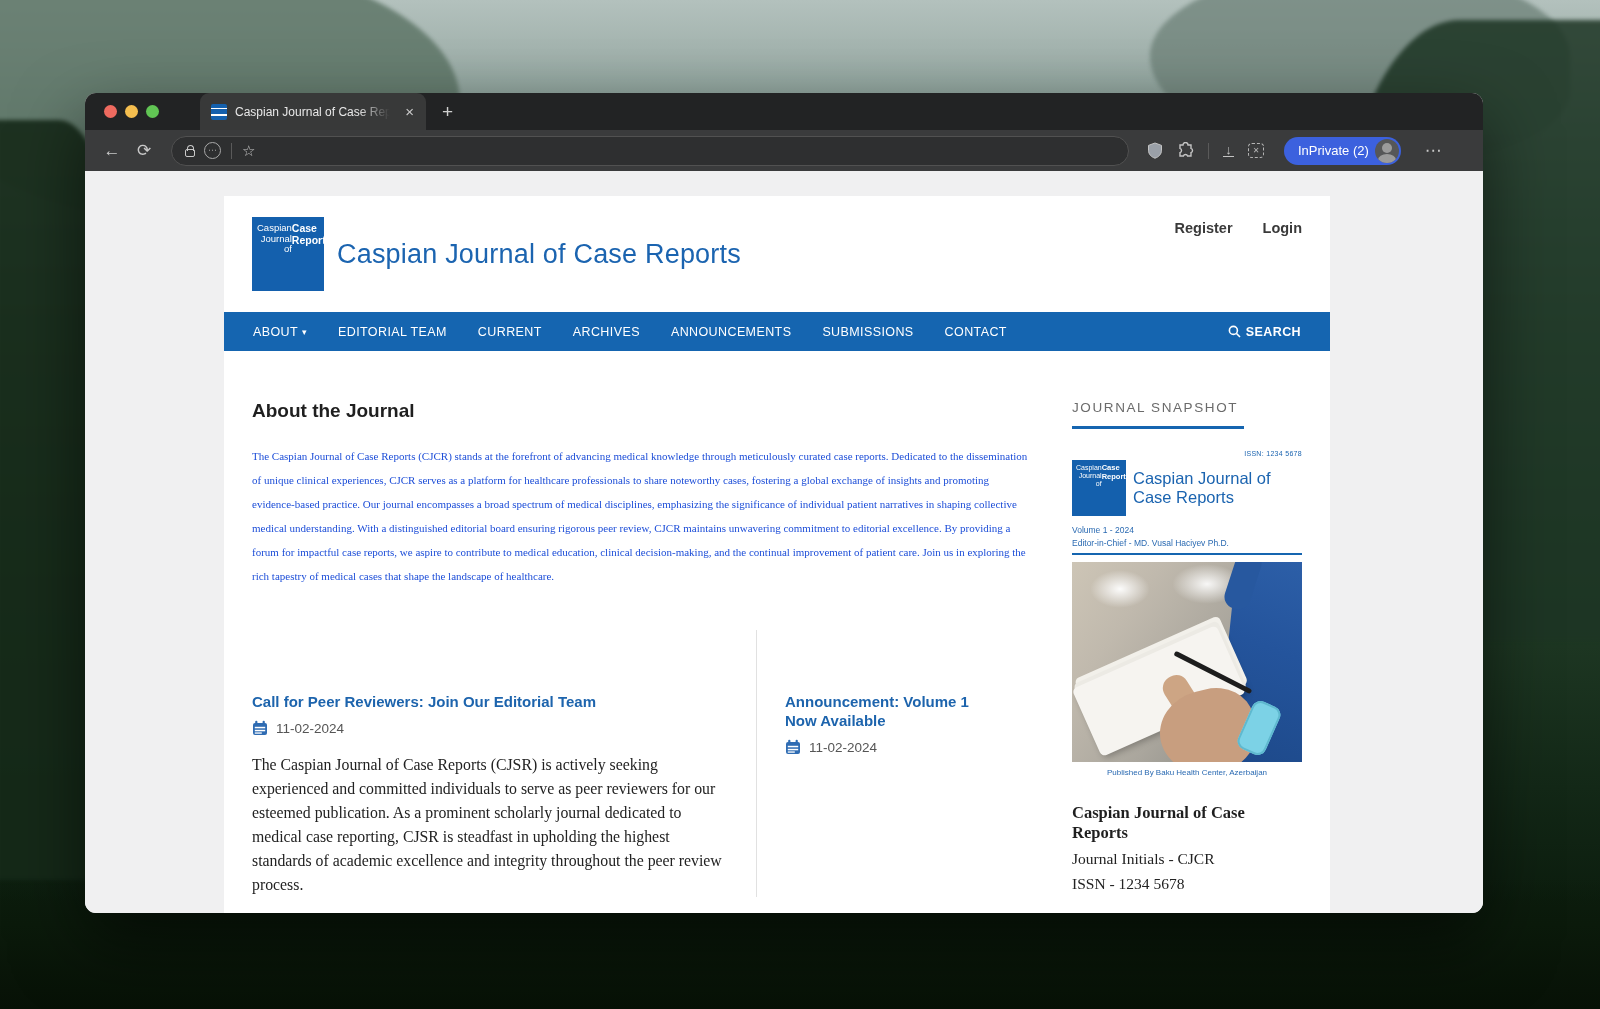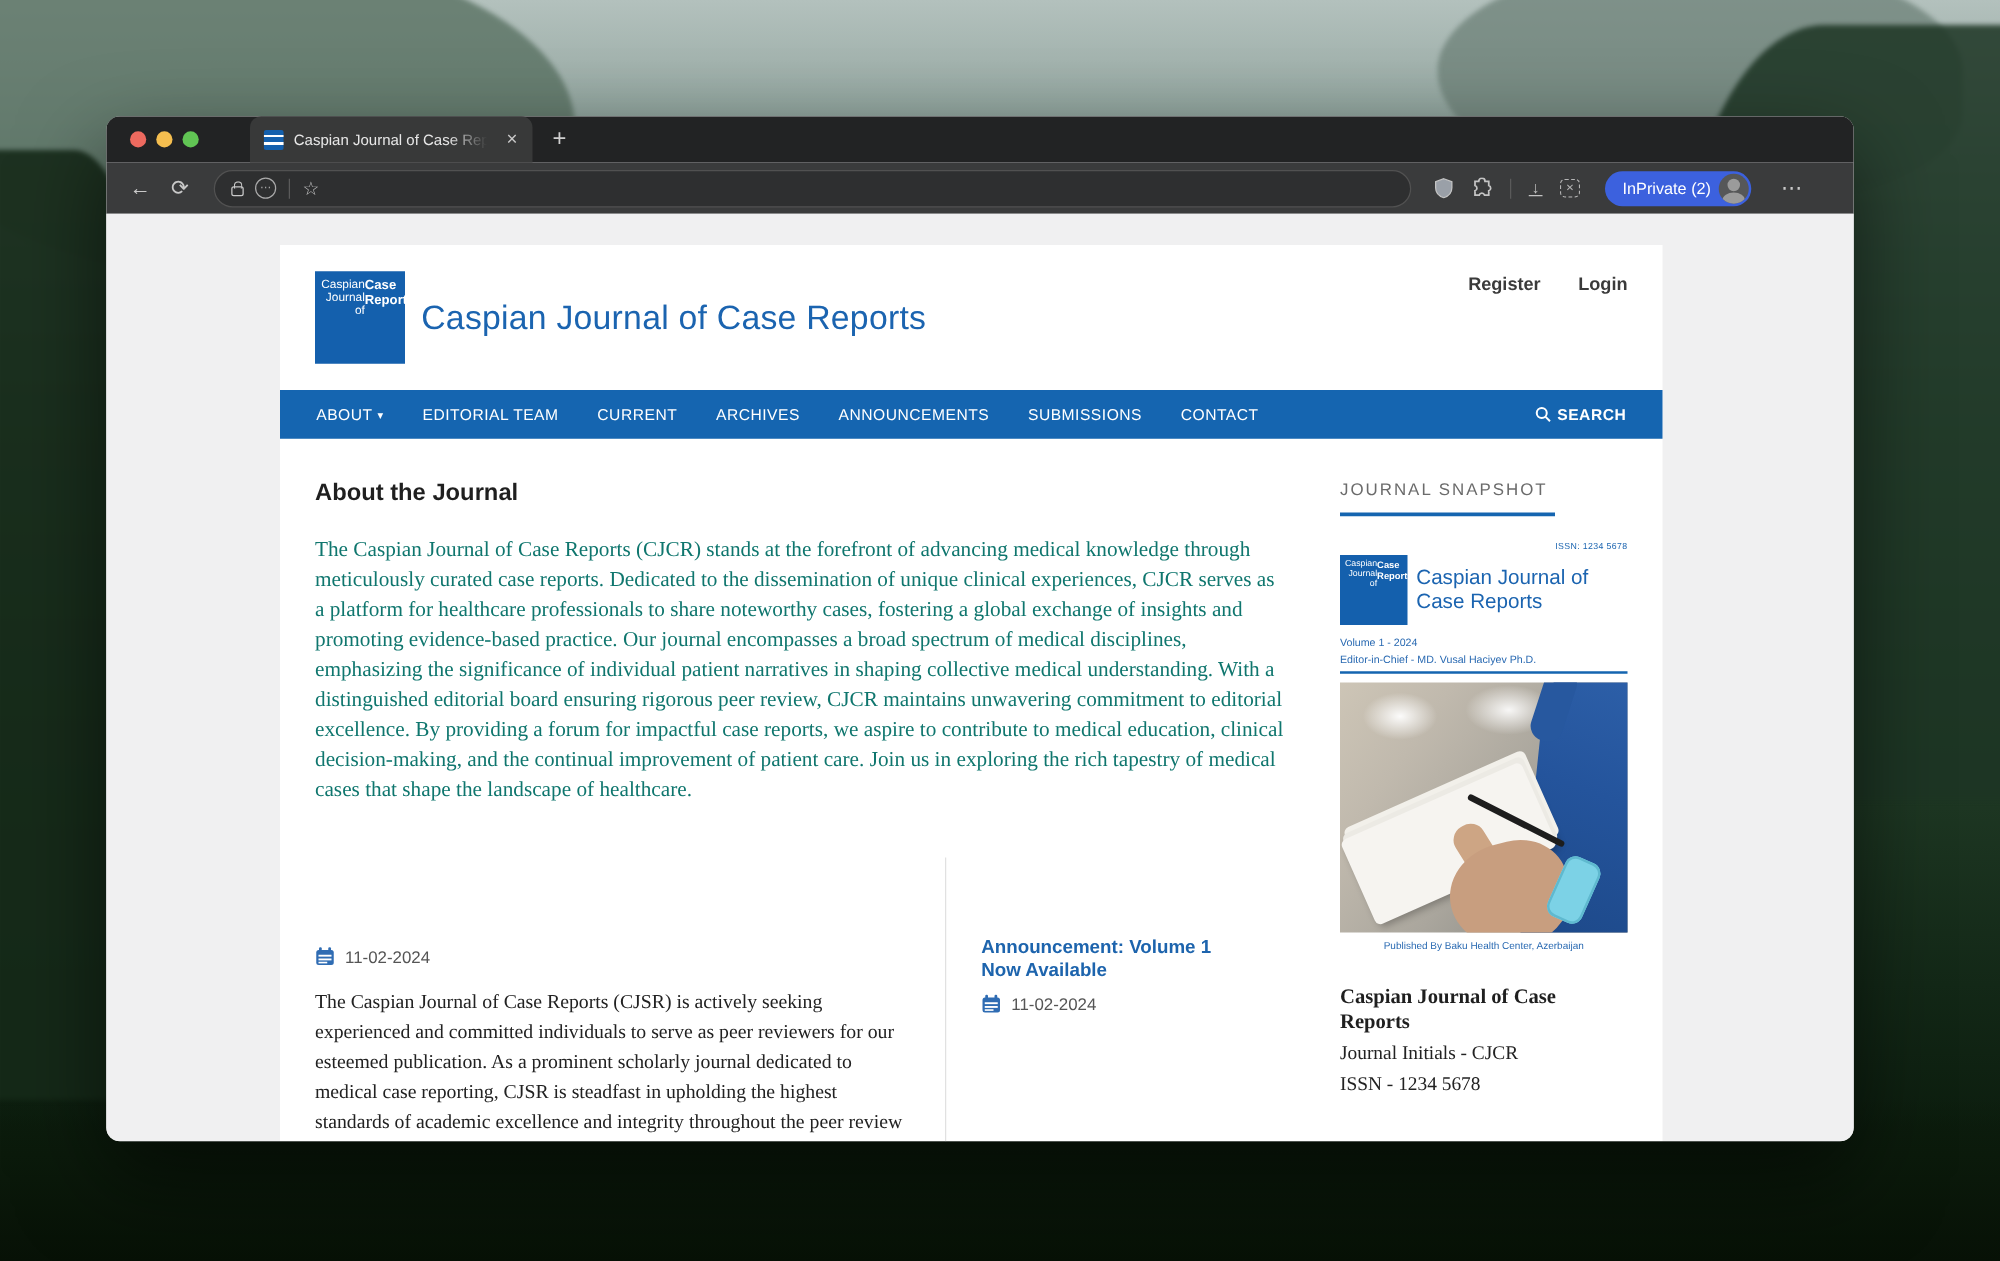--- a/index.html
+++ b/index.html
@@ -80,24 +80,24 @@
   .logo .l-bot { text-align:left; font-weight:700; font-size:10.5px; line-height:11.5px; white-space:pre-line; }
   .site-title { margin-left:13px; color:#1b64b0; font-size:27px; line-height:30px; font-weight:500; letter-spacing:.2px; }
   .auth { position:absolute; right:28px; top:24px; display:flex; gap:30px; }
   .auth a { color:#3a3a3a; font-size:14.5px; font-weight:700; text-decoration:none; }
 
   .nav { height:39px; background:#1565b0; display:flex; align-items:center; padding:0 29px; gap:31px; }
   .nav a { color:#fff; font-size:12.5px; font-weight:400; letter-spacing:.4px; text-decoration:none; white-space:nowrap; }
   .nav .caret { font-size:9px; margin-left:4px; vertical-align:1px; }
   .nav-search { margin-left:auto; display:flex; align-items:center; gap:5px; color:#fff; font-size:12.5px; font-weight:700; letter-spacing:.4px; }
 
-  .body-row { display:flex; padding:33px 28px 0; }
+  .body-row { display:flex; padding:49px 28px 0; }
   .article { width:778px; }
   .about-h1 { font-size:19px; font-weight:700; color:#1f1f1f; }
-  .about-text { margin-top:22px; font-family:"Liberation Serif",serif; font-size:17px; line-height:24px; color:#0f766e; }
+  .about-text { margin-top:22px; font-family:"Liberation Serif",serif; font-size:11px; line-height:24px; color:#1d4ed8; }
 
   .ann-row { display:flex; margin-top:42px; }
   .ann-left { width:505px; padding-right:27px; border-right:1px solid #e1e1e1; padding-top:62px; }
   .ann-right { width:246px; padding-left:28px; padding-top:62px; }
   .ann-title { color:#1d64ad; font-size:15px; font-weight:700; line-height:19px; text-decoration:none; display:block; }
   .ann-date { display:flex; align-items:center; gap:8px; margin-top:9px; color:#555; font-size:13.5px; }
   .ann-body { margin-top:17px; font-family:"Liberation Serif",serif; font-size:15.8px; line-height:24px; color:#222; }
 
   .sidebar { width:230px; margin-left:42px; flex:0 0 auto; }
   .snap-h { color:#6b6b6b; font-size:13.5px; font-weight:400; letter-spacing:1.6px; }
@@ -224,20 +224,21 @@
           </div>
         </div>
 
         <div class="body-row">
           <div class="article">
             <div class="about-h1">About the Journal</div>
             <p class="about-text">The Caspian Journal of Case Reports (CJCR) stands at the forefront of advancing medical knowledge through meticulously curated case reports. Dedicated to the dissemination of unique clinical experiences, CJCR serves as a platform for healthcare professionals to share noteworthy cases, fostering a global exchange of insights and promoting evidence-based practice. Our journal encompasses a broad spectrum of medical disciplines, emphasizing the significance of individual patient narratives in shaping collective medical understanding. With a distinguished editorial board ensuring rigorous peer review, CJCR maintains unwavering commitment to editorial excellence. By providing a forum for impactful case reports, we aspire to contribute to medical education, clinical decision-making, and the continual improvement of patient care. Join us in exploring the rich tapestry of medical cases that shape the landscape of healthcare.</p>
 
             <div class="ann-row">
               <div class="ann-left">
+                <a href="#" class="ann-title">Call for Peer Reviewers: Join Our Editorial Team</a>
                 <div class="ann-date">
                   <svg class="cal-svg" width="16" height="16" viewBox="0 0 16 16">
                       <rect x="1" y="3" width="14" height="12" rx="2" fill="#2f6cb3"></rect>
                       <rect x="3.2" y="0.8" width="2.2" height="3.6" rx="1" fill="#2f6cb3"></rect>
                       <rect x="10.6" y="0.8" width="2.2" height="3.6" rx="1" fill="#2f6cb3"></rect>
                       <rect x="2.8" y="6.8" width="10.4" height="1.5" fill="#fff"></rect>
                       <rect x="2.8" y="9.8" width="10.4" height="1.5" fill="#fff"></rect>
                       <rect x="2.8" y="12.4" width="7" height="1.3" fill="#fff"></rect>
                     </svg>
                   <span>11-02-2024</span>

